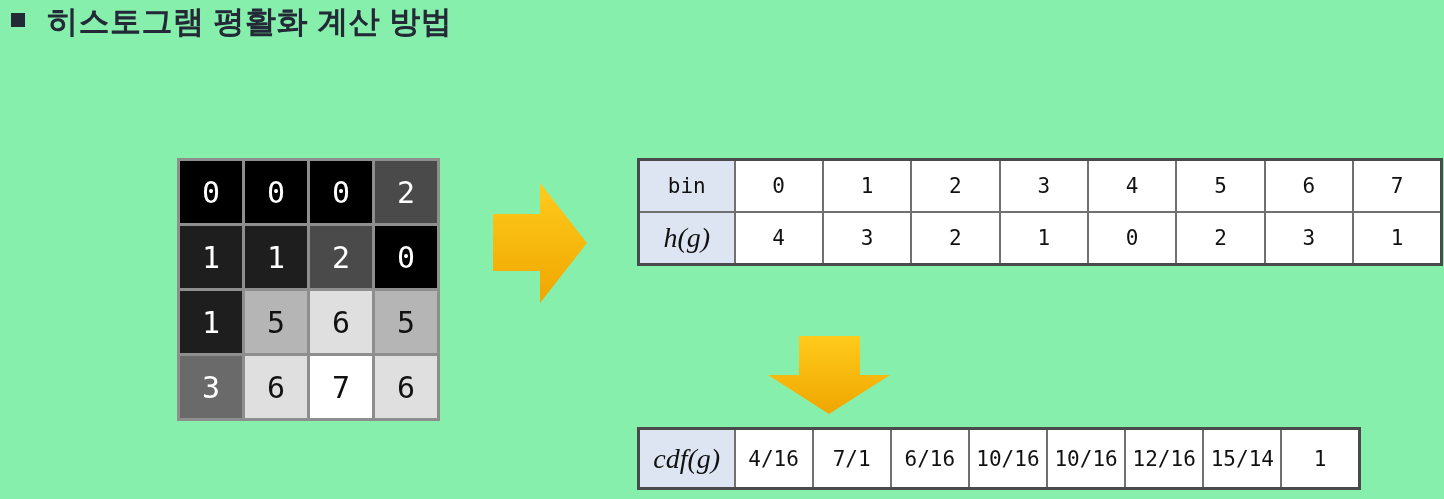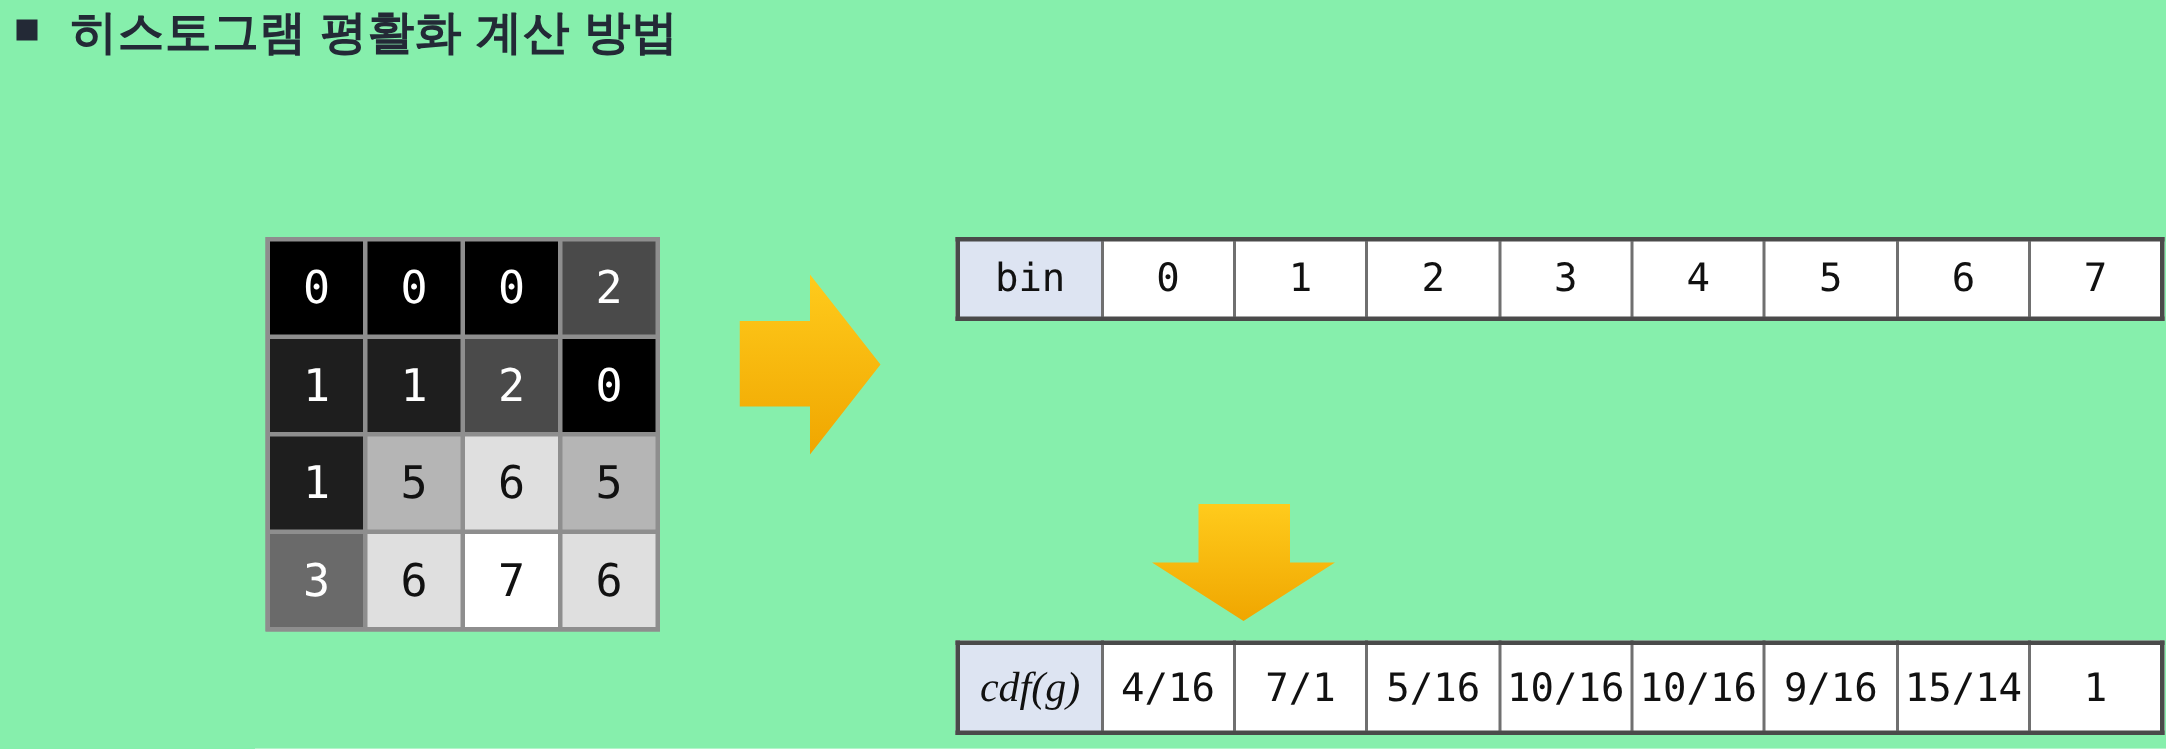--- a/index.html
+++ b/index.html
@@ -21,24 +21,24 @@
   
   .arrow-right{position:absolute;left:493px;top:183px;}
   .arrow-down{position:absolute;left:768px;top:336px;}
 
   
   .dtable{position:absolute;border-collapse:collapse;table-layout:fixed;background:#ffffff;}
   .dtable{border:3px solid #4a4a4a;}
   .dtable td,.dtable th{border:2px solid #707070;text-align:center;vertical-align:middle;padding:0;}
   .hist-table{left:637px;top:158px;width:806px;}
   .hist-table td,.hist-table th{height:50px;}
-  .cdf-table{left:637px;top:427px;width:806px;}
+  .cdf-table{left:637px;top:427px;width:724px;}
   .cdf-table td,.cdf-table th{height:57px;}
   .rowhead{background:#dde4f2;font-weight:normal;}
-  .mono{font-family:"DejaVu Sans Mono",monospace;font-size:26px;color:#111111;}
+  .mono{font-family:"DejaVu Sans Mono",monospace;font-size:21px;color:#111111;}
   .serif-it{font-family:"Liberation Serif",serif;font-style:italic;font-size:28px;color:#111111;}
 </style>
 </head>
 <body>
 
 <div class="slide">
 
   <div class="title-bullet"></div>
   <div class="slide-title">히스토그램 평활화 계산 방법</div>
 
@@ -88,20 +88,31 @@
       <th class="rowhead mono">bin</th>
       <td class="mono">0</td>
       <td class="mono">1</td>
       <td class="mono">2</td>
       <td class="mono">3</td>
       <td class="mono">4</td>
       <td class="mono">5</td>
       <td class="mono">6</td>
       <td class="mono">7</td>
     </tr>
+    <tr>
+      <th class="rowhead serif-it">h(g)</th>
+      <td class="mono">4</td>
+      <td class="mono">3</td>
+      <td class="mono">2</td>
+      <td class="mono">1</td>
+      <td class="mono">0</td>
+      <td class="mono">2</td>
+      <td class="mono">3</td>
+      <td class="mono">1</td>
+    </tr>
   </tbody>
     </table>
 
   <svg class="arrow-down" width="122" height="78" viewBox="0 0 122 78">
     <defs>
       <linearGradient id="gradD" x1="0" y1="0" x2="0" y2="1">
         <stop offset="0" stop-color="#ffcb1c"></stop>
         <stop offset="1" stop-color="#f0a600"></stop>
       </linearGradient>
     </defs>
@@ -118,23 +129,23 @@
         <col>
         <col>
         <col>
         <col>
       </colgroup>
     <tbody>
         <tr>
       <th class="rowhead serif-it">cdf(g)</th>
       <td class="mono">4/16</td>
       <td class="mono">7/1</td>
-      <td class="mono">5/16</td>
+      <td class="mono">6/16</td>
       <td class="mono">10/16</td>
       <td class="mono">10/16</td>
-      <td class="mono">9/16</td>
+      <td class="mono">12/16</td>
       <td class="mono">15/14</td>
       <td class="mono">1</td>
     </tr>
   </tbody>
     </table>
 
 </div>
 
 </body></html>

